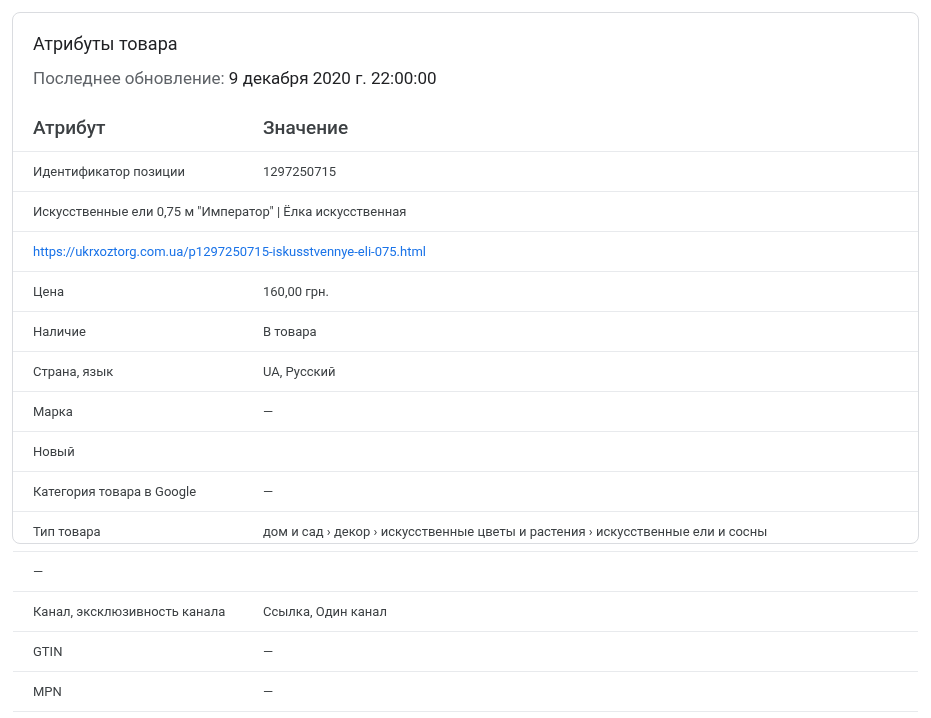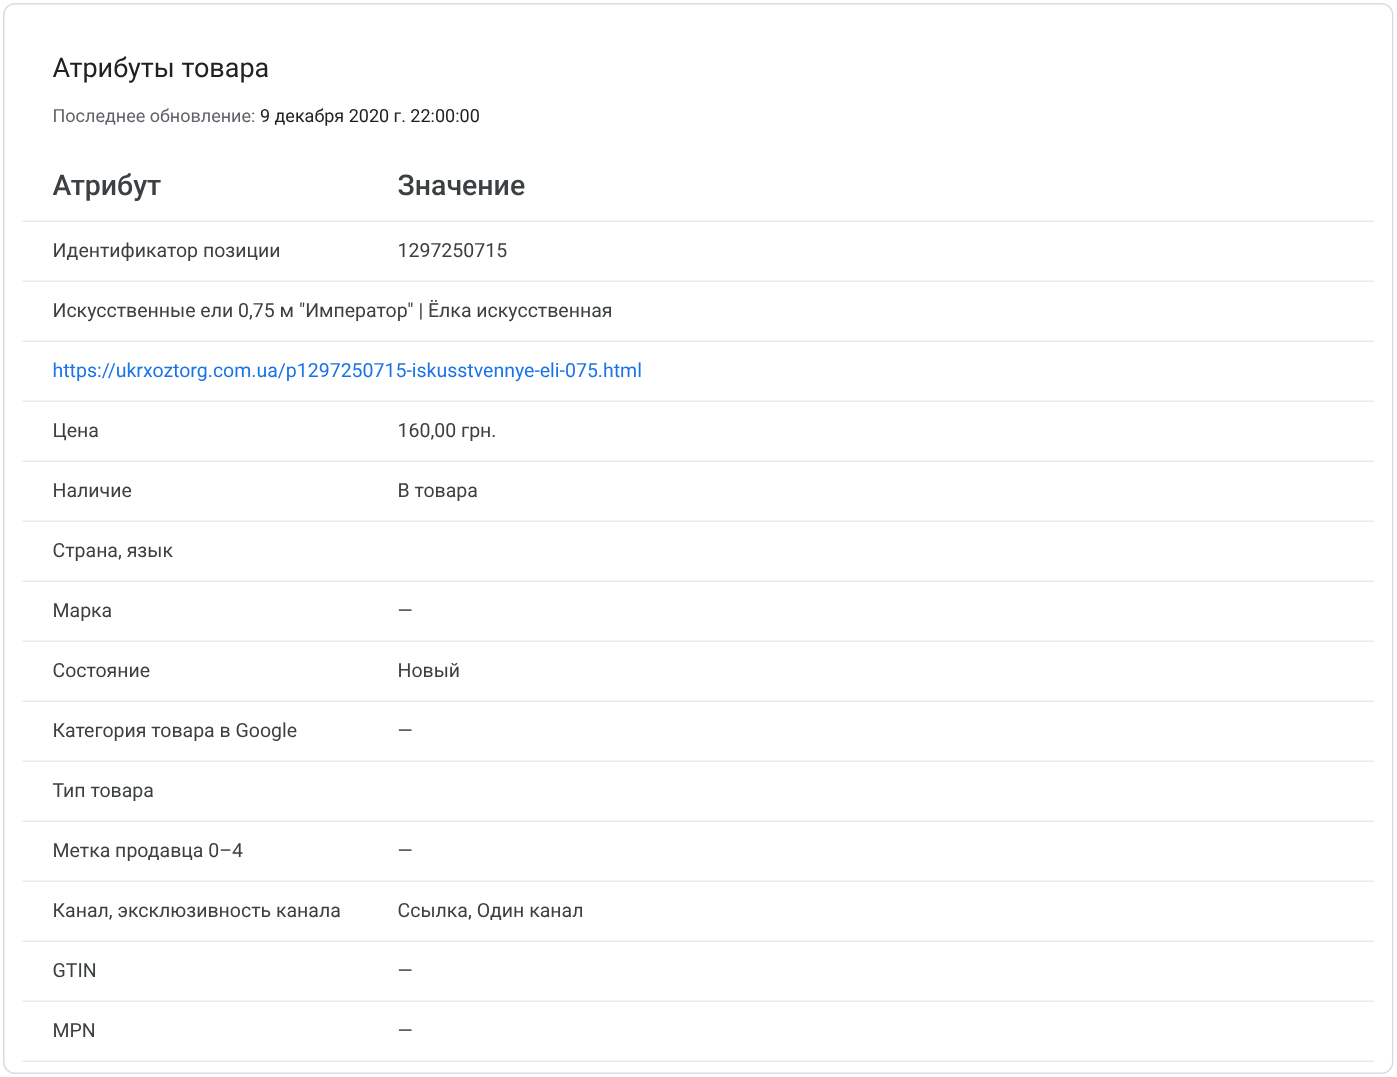--- a/index.html
+++ b/index.html
@@ -8,35 +8,35 @@
       background: #fff;
       color: #202124;
       font-size: 13px;
       width: 931px;
       height: 718px;
       overflow: hidden;
     }
     .card {
       border: 1px solid #dadce0;
       border-radius: 8px;
-      margin: 2px;
-      padding: 12px;
-      height: 714px;
+      margin: 12px;
+      padding: 0;
+      height: 532px;
     }
     .header {
       padding: 20px 20px 10px 20px;
     }
     .title {
       font-size: 18px;
       font-weight: 400;
       color: #202124;
       margin-bottom: 14px;
     }
     .subtitle {
-      font-size: 12px;
+      font-size: 17px;
       color: #5f6368;
     }
     .subtitle .ts {
       color: #202124;
     }
     .thead {
       display: flex;
       padding: 18px 20px 12px 20px;
       font-size: 19px;
       font-weight: 500;
@@ -104,43 +104,43 @@
     <div class="col2">160,00 грн.</div>
   </div>
 
   <div class="row">
     <div class="col1">Наличие</div>
     <div class="col2">В товара</div>
   </div>
 
   <div class="row">
     <div class="col1">Страна, язык</div>
+    <div class="col2">UA, Русский</div>
   </div>
 
   <div class="row">
     <div class="col1">Марка</div>
     <div class="col2">—</div>
   </div>
 
   <div class="row">
-    <div class="col1">Состояние</div>
     <div class="col2">Новый</div>
   </div>
 
   <div class="row">
     <div class="col1">Категория товара в Google</div>
     <div class="col2">—</div>
   </div>
 
   <div class="row">
     <div class="col1">Тип товара</div>
+    <div class="col2">дом и сад › декор › искусственные цветы и растения › искусственные ели и сосны</div>
   </div>
 
   <div class="row">
-    <div class="col1">Метка продавца 0–4</div>
     <div class="col2">—</div>
   </div>
 
   <div class="row">
     <div class="col1">Канал, эксклюзивность канала</div>
     <div class="col2">Ссылка, Один канал</div>
   </div>
 
   <div class="row">
     <div class="col1">GTIN</div>

